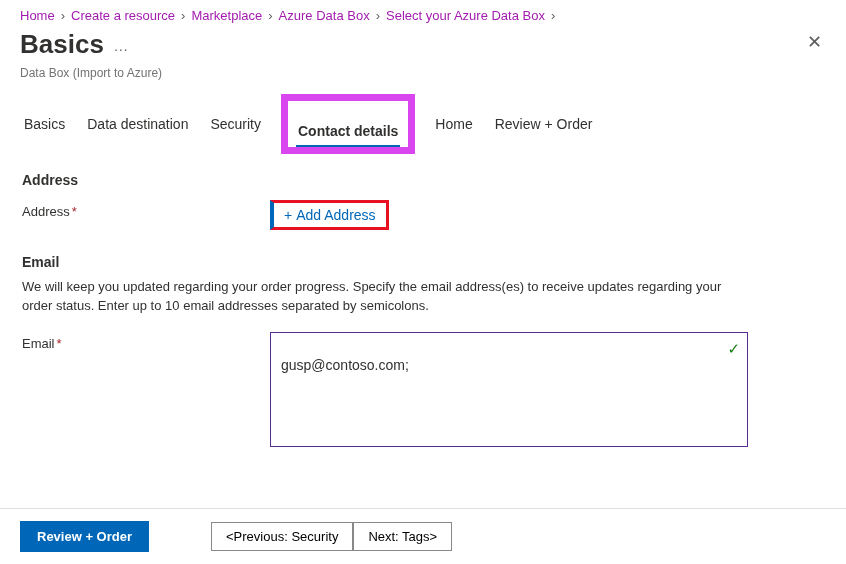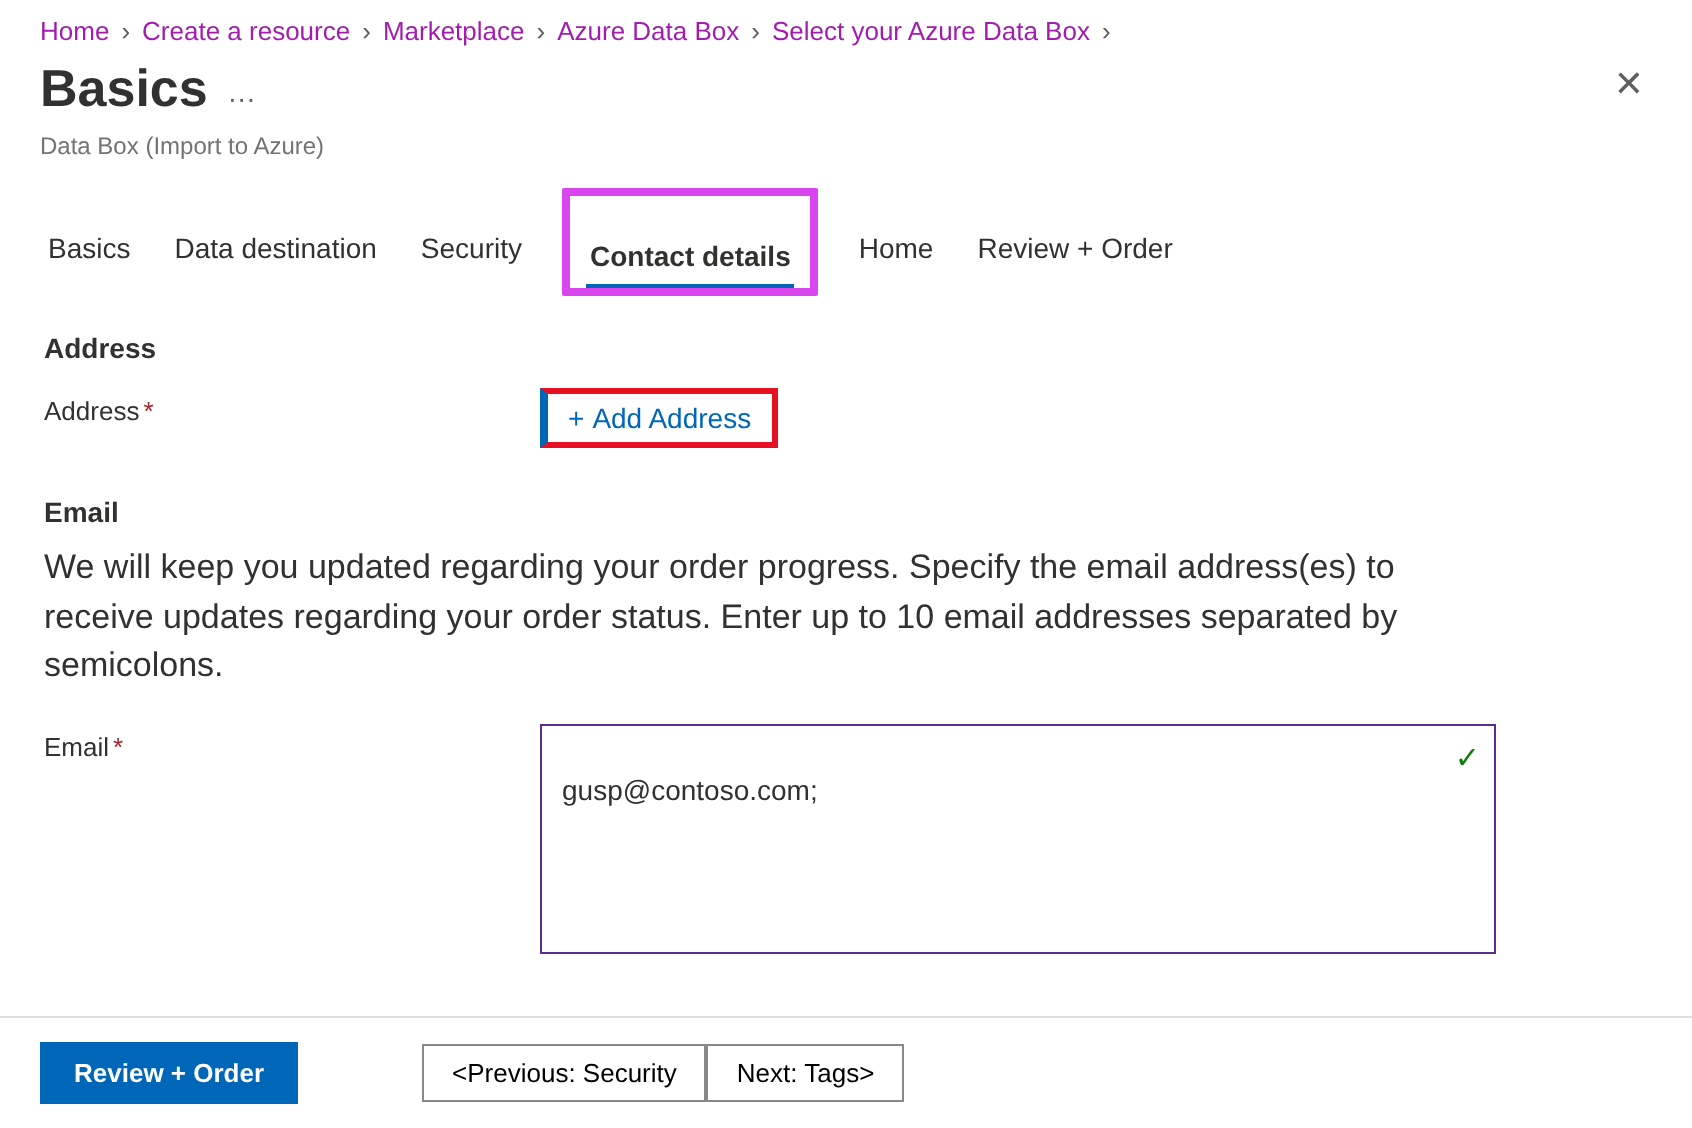--- a/index.html
+++ b/index.html
@@ -37,21 +37,21 @@
   .tabs {
     display: flex;
     gap: 18px;
     padding: 0 22px;
     font-size: 14px;
     border-bottom: none;
   }
   .tab { color: #323130; padding: 6px 2px; cursor: pointer; border-bottom: 2px solid transparent; margin-top: 16px; }
   .tab.active { font-weight: 600; border-bottom: 2px solid #0067b8; }
   .highlight-box {
-    border: 4px solid #d946ef;
+    border: 7px solid #d946ef;
     border-radius: 1px;
     padding: 0 8px;
   }
   .section-label { font-weight: 600; font-size: 14px; padding: 18px 22px 6px 22px; }
   .form-row {
     display: flex;
     align-items: flex-start;
     padding: 6px 22px;
   }
   .form-label-col { width: 248px; font-size: 13px; color: #323130; padding-top: 4px; }
@@ -62,21 +62,21 @@
     padding: 4px 10px;
     display: inline-flex;
     align-items: center;
     color: #0067b8;
     gap: 4px;
     cursor: pointer;
     font-size: 14px;
   }
   .desc-text {
     padding: 2px 22px 10px 22px;
-    font-size: 17px;
+    font-size: 13px;
     line-height: 1.45;
     color: #323130;
     max-width: 760px;
   }
   .email-box {
     width: 478px;
     height: 115px;
     border: 1px solid #5c2d91;
     padding: 24px 30px 8px 10px;
     font-size: 14px;

